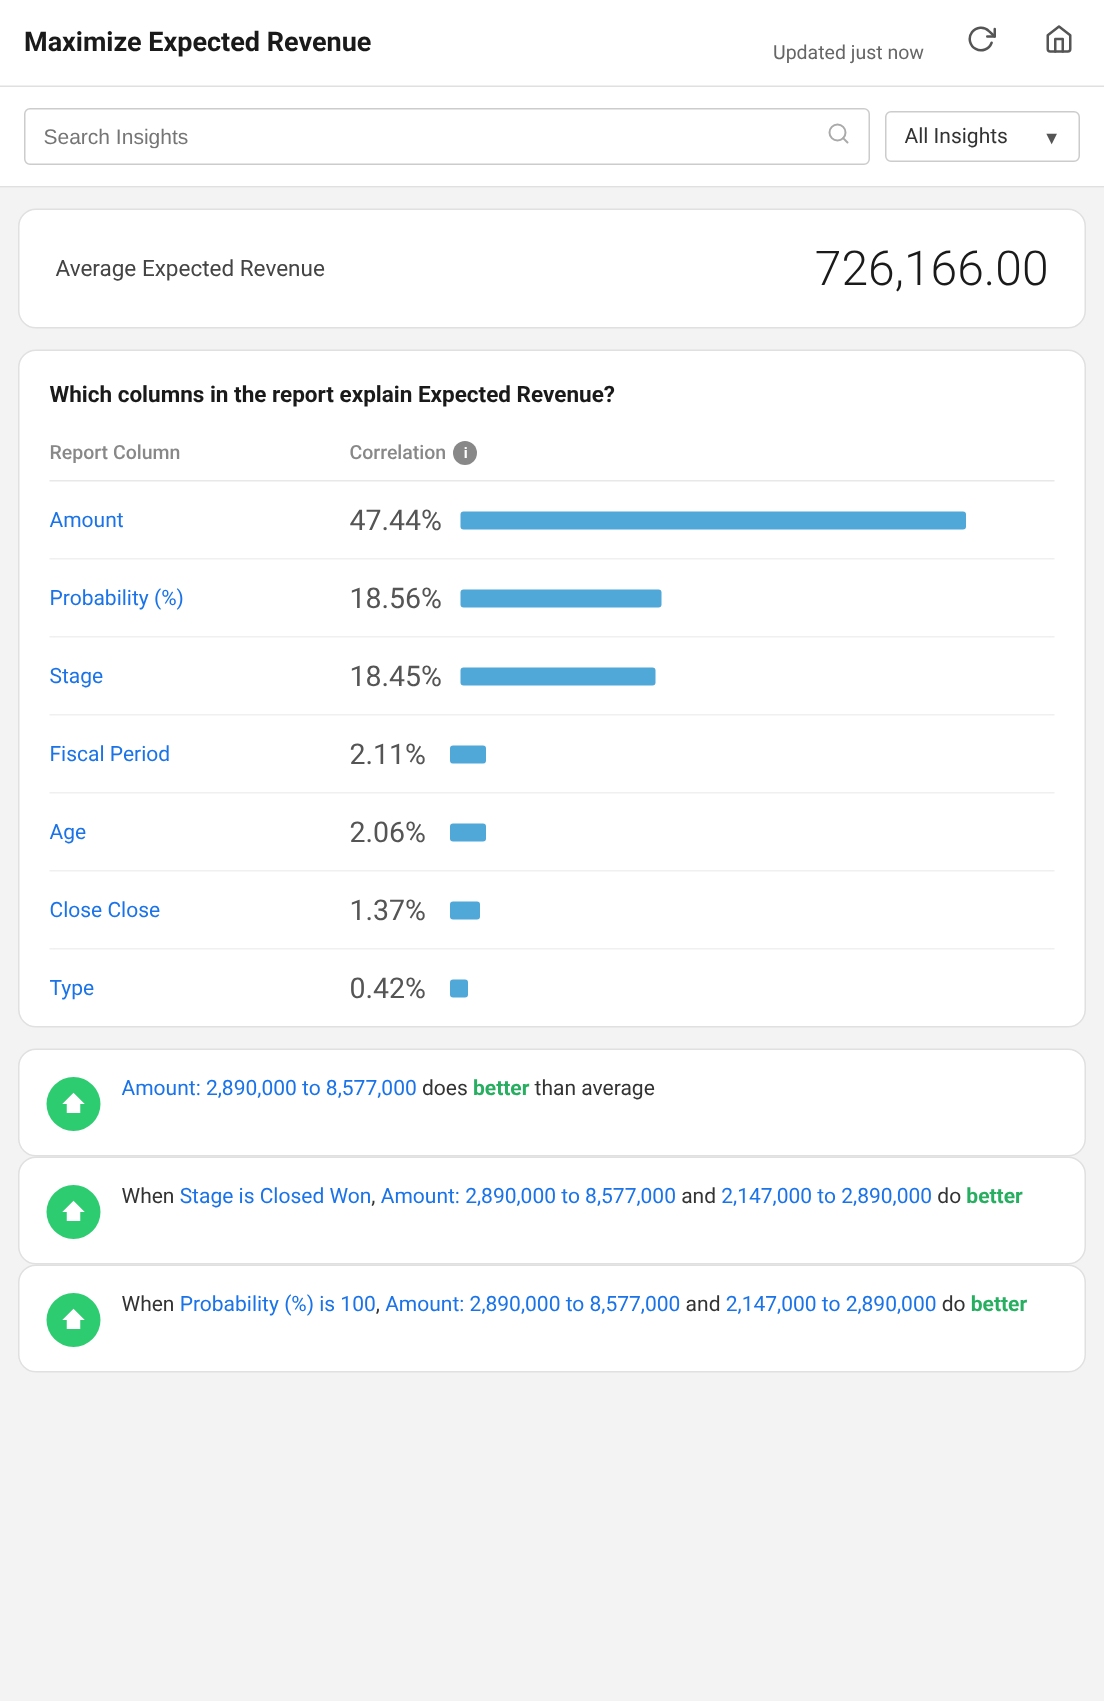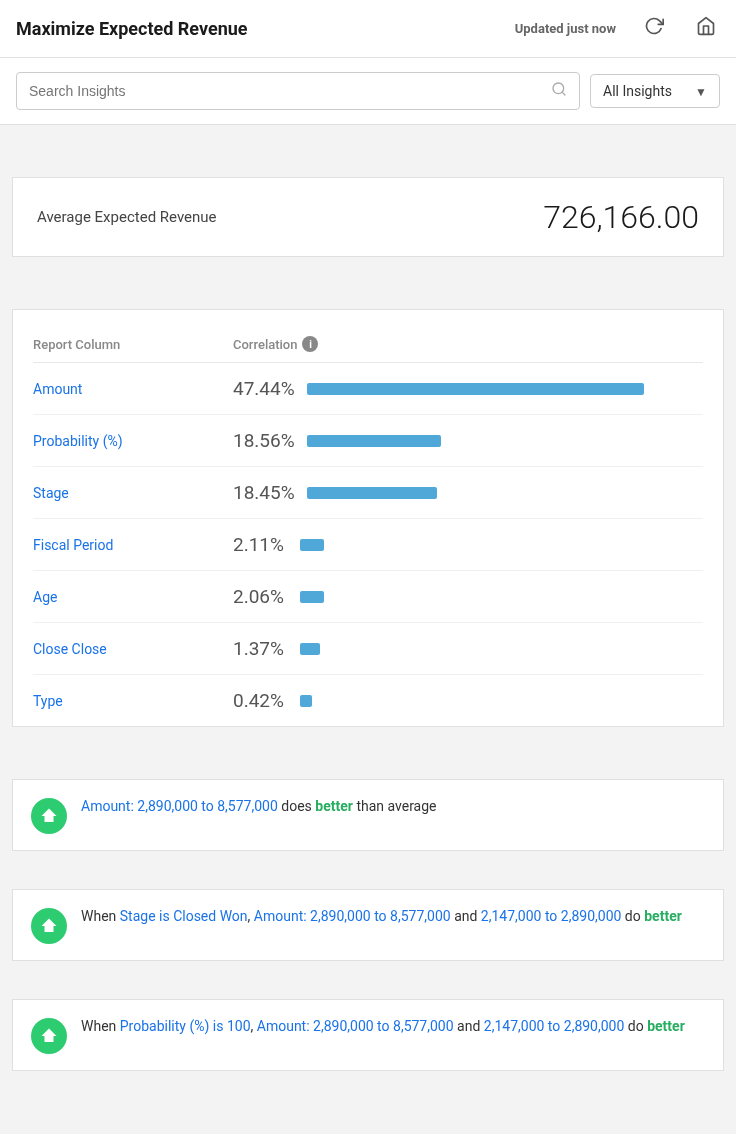--- a/index.html
+++ b/index.html
@@ -20,23 +20,22 @@
       justify-content: space-between;
       border-bottom: 1px solid #e0e0e0;
     }
     .header-title {
       font-size: 18px;
       font-weight: 700;
       color: #1a1a1a;
     }
     .header-right {
       display: flex;
-      align-items: center;
+      align-items: flex-end;
       gap: 24px;
-      font-weight: bold;
     }
     .header-updated {
       font-size: 13px;
       color: #666;
     }
     .header-icon-btn {
       background: none;
       border: none;
       cursor: pointer;
       font-size: 18px;
@@ -98,24 +97,23 @@
     .main-content {
       padding: 14px 12px;
       display: flex;
       flex-direction: column;
       gap: 14px;
     }
 
     
     .card {
       background: #fff;
-      border-radius: 0;
+      border-radius: 12px;
       border: 1px solid #e0e0e0;
       overflow: hidden;
-      margin-top: 38px;
     }
 
     
     .avg-revenue-card {
       padding: 20px 24px;
       display: flex;
       align-items: center;
       justify-content: space-between;
     }
     .avg-revenue-label {
@@ -291,20 +289,21 @@
 
   <div class="card">
     <div class="avg-revenue-card">
       <span class="avg-revenue-label">Average Expected Revenue</span>
       <span class="avg-revenue-value">726,166.00</span>
     </div>
   </div>
 
   <div class="card">
     <div class="correlation-card">
+      <div class="correlation-title">Which columns in the report explain Expected Revenue?</div>
       <div class="table-header">
         <div class="col-report">Report Column</div>
         <div class="col-correlation">
           <span>Correlation</span>
           <span class="info-icon">i</span>
         </div>
       </div>
       <div id="correlation-rows">
           <div class="table-row-item">
             <span class="row-name">Amount</span>

